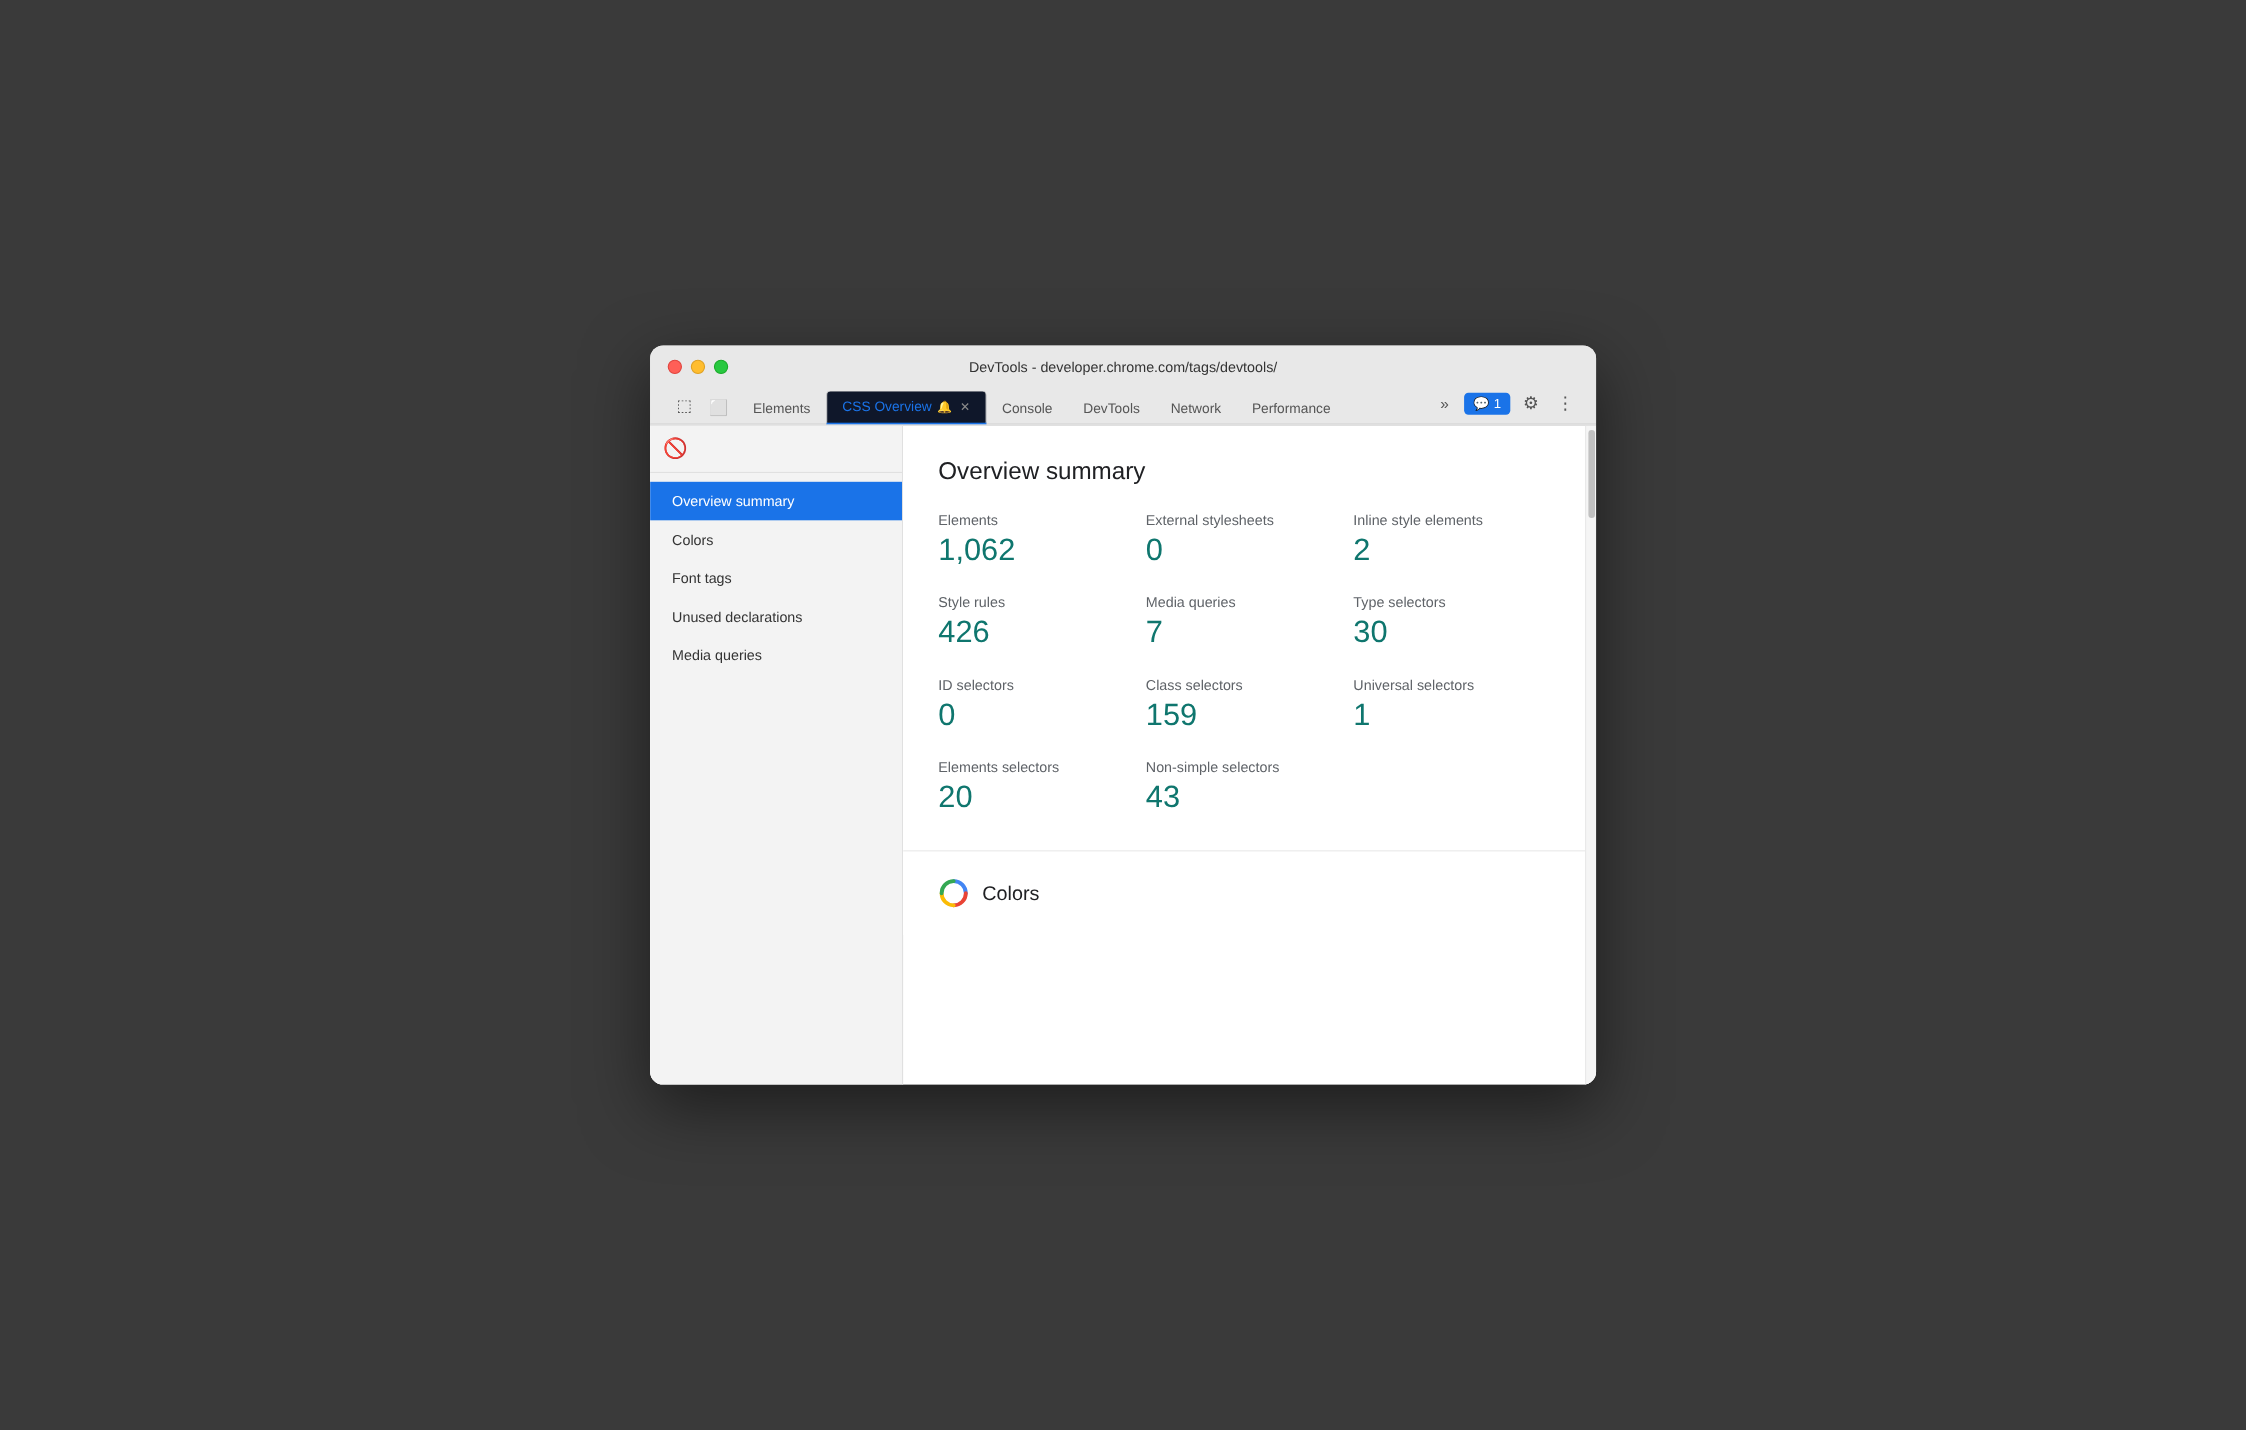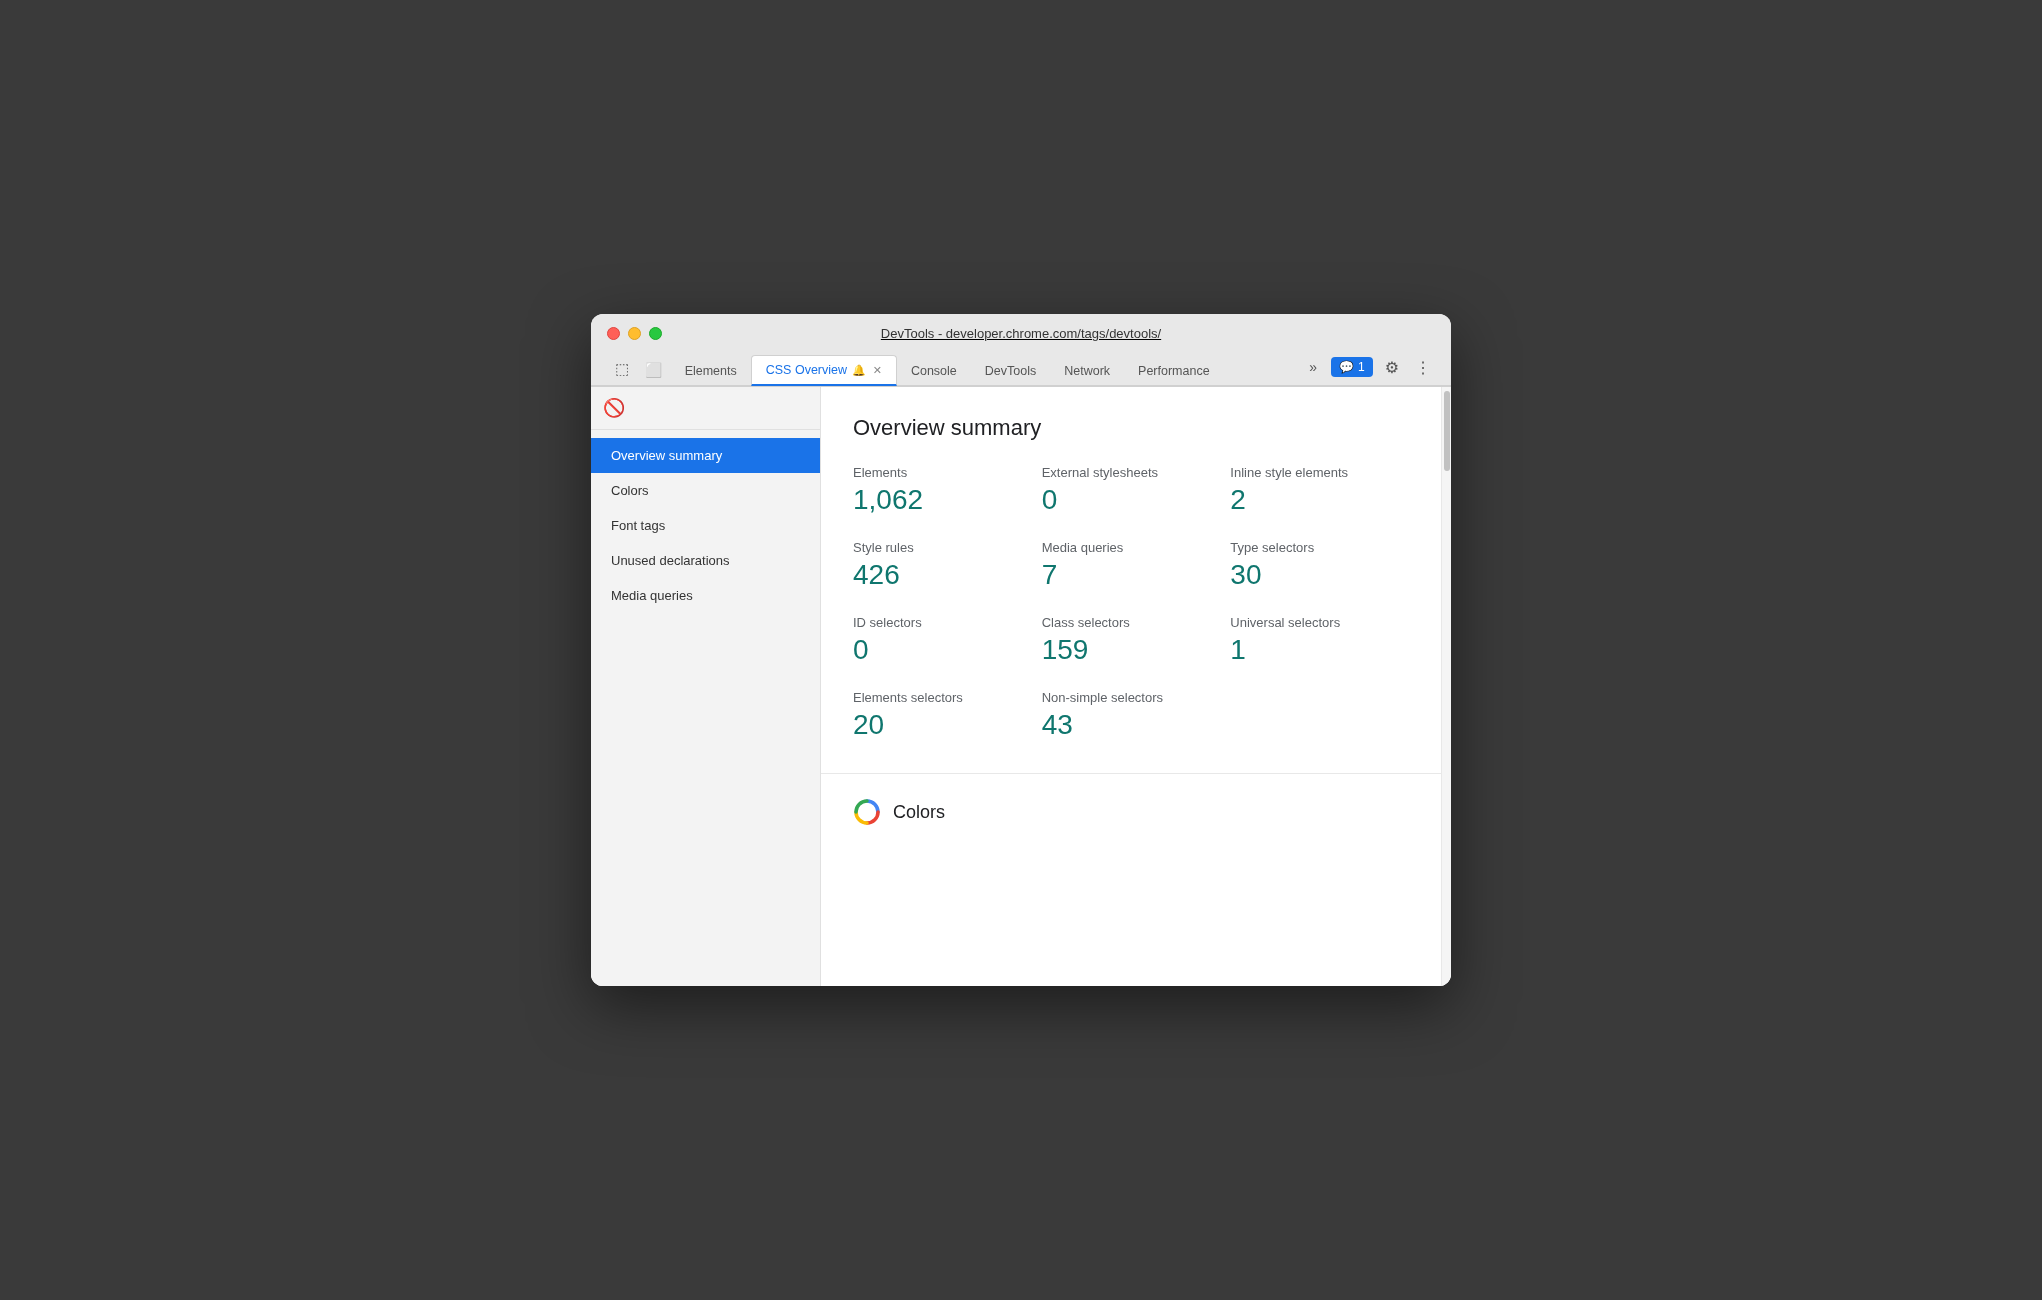--- a/index.html
+++ b/index.html
@@ -23,21 +23,20 @@
       background: #e8e8e8;
       padding: 12px 16px 0;
       border-bottom: 1px solid #d0d0d0;
     }
     .titlebar-top {
       display: flex;
       align-items: center;
       justify-content: center;
       position: relative;
       margin-bottom: 8px;
-      text-decoration: underline;
     }
     .traffic-lights {
       position: absolute;
       left: 0;
       display: flex;
       gap: 8px;
       align-items: center;
     }
     .traffic-light {
       width: 13px;
@@ -66,21 +65,21 @@
       font-size: 12.5px;
       color: #555;
       cursor: pointer;
       border-radius: 4px 4px 0 0;
       white-space: nowrap;
       display: flex;
       align-items: center;
       gap: 5px;
     }
     .tab-item.active {
-      background: #ffffff;
+      background: #0f172a;
       color: #1a73e8;
       border-top: 1px solid #d0d0d0;
       border-left: 1px solid #d0d0d0;
       border-right: 1px solid #d0d0d0;
       border-bottom: 2px solid #1a73e8;
       margin-bottom: -1px;
     }
     .tab-close {
       font-size: 11px;
       color: #888;

